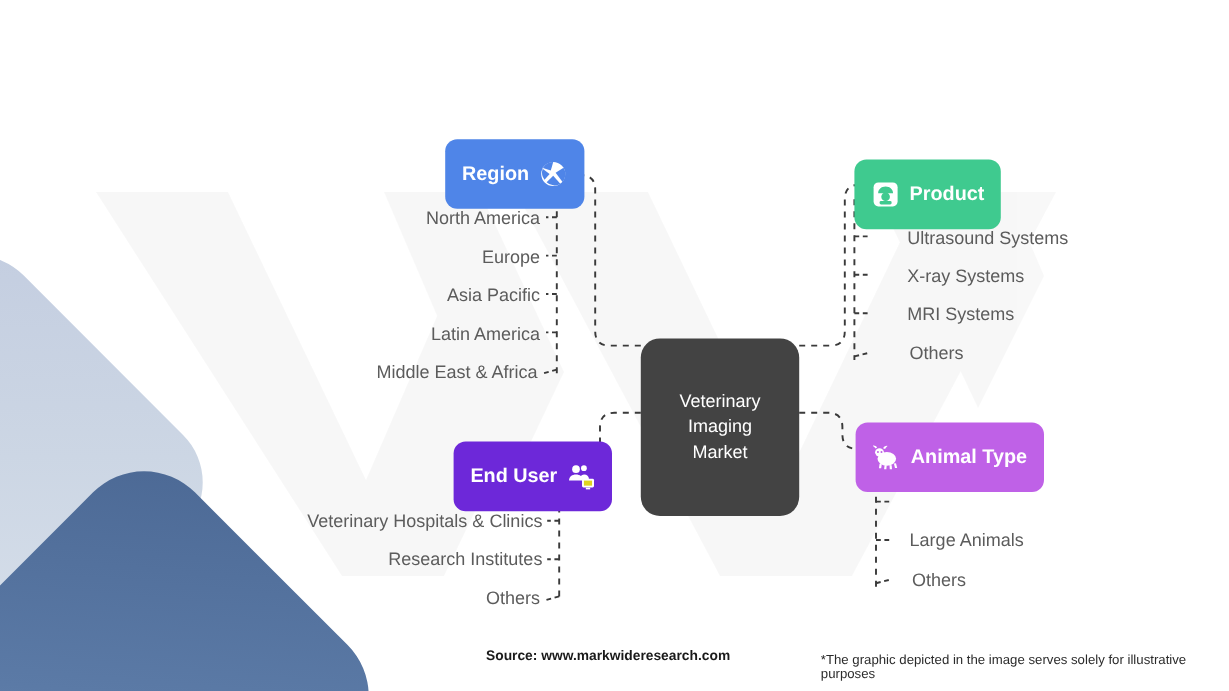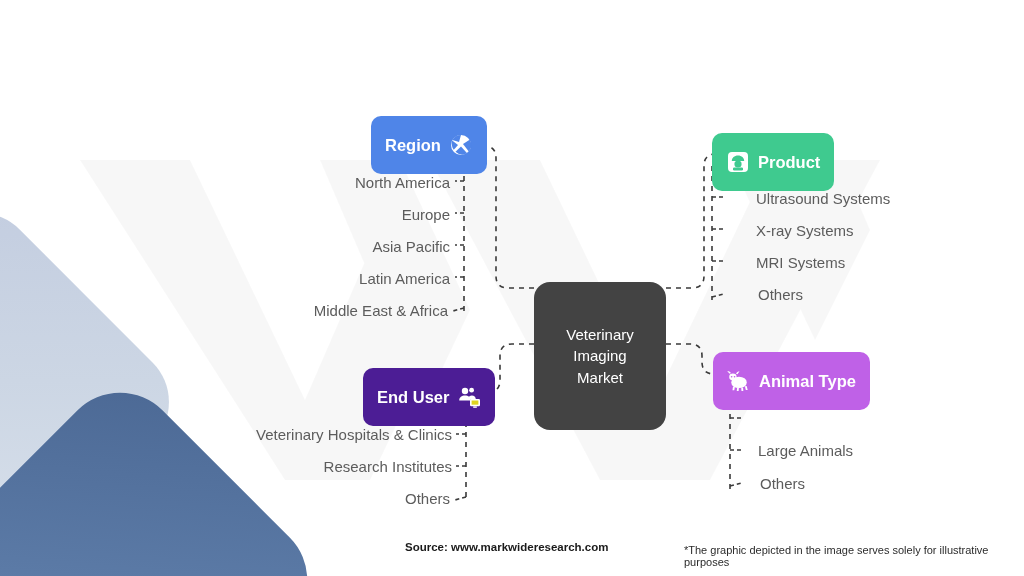--- a/index.html
+++ b/index.html
@@ -146,21 +146,21 @@
   }
   .badge .badge-icon {
     display: inline-flex;
     align-items: center;
     justify-content: center;
     width: 24px;
     height: 24px;
   }
   #badge-region   { left: 371px; top: 116px; background: #4f85e8; }
   #badge-product  { left: 712px; top: 133px; background: #3fca8f; text-align: center; }
-  #badge-enduser  { left: 363px; top: 368px; background: #4c1d95; }
+  #badge-enduser  { left: 378px; top: 368px; background: #6d28d9; }
   #badge-animal   { left: 713px; top: 352px; background: #bf61e7; }
 
   
   .leaf {
     position: absolute;
     font-size: 15px;
     color: #5c5c5c;
     white-space: nowrap;
     line-height: 1;
   }

